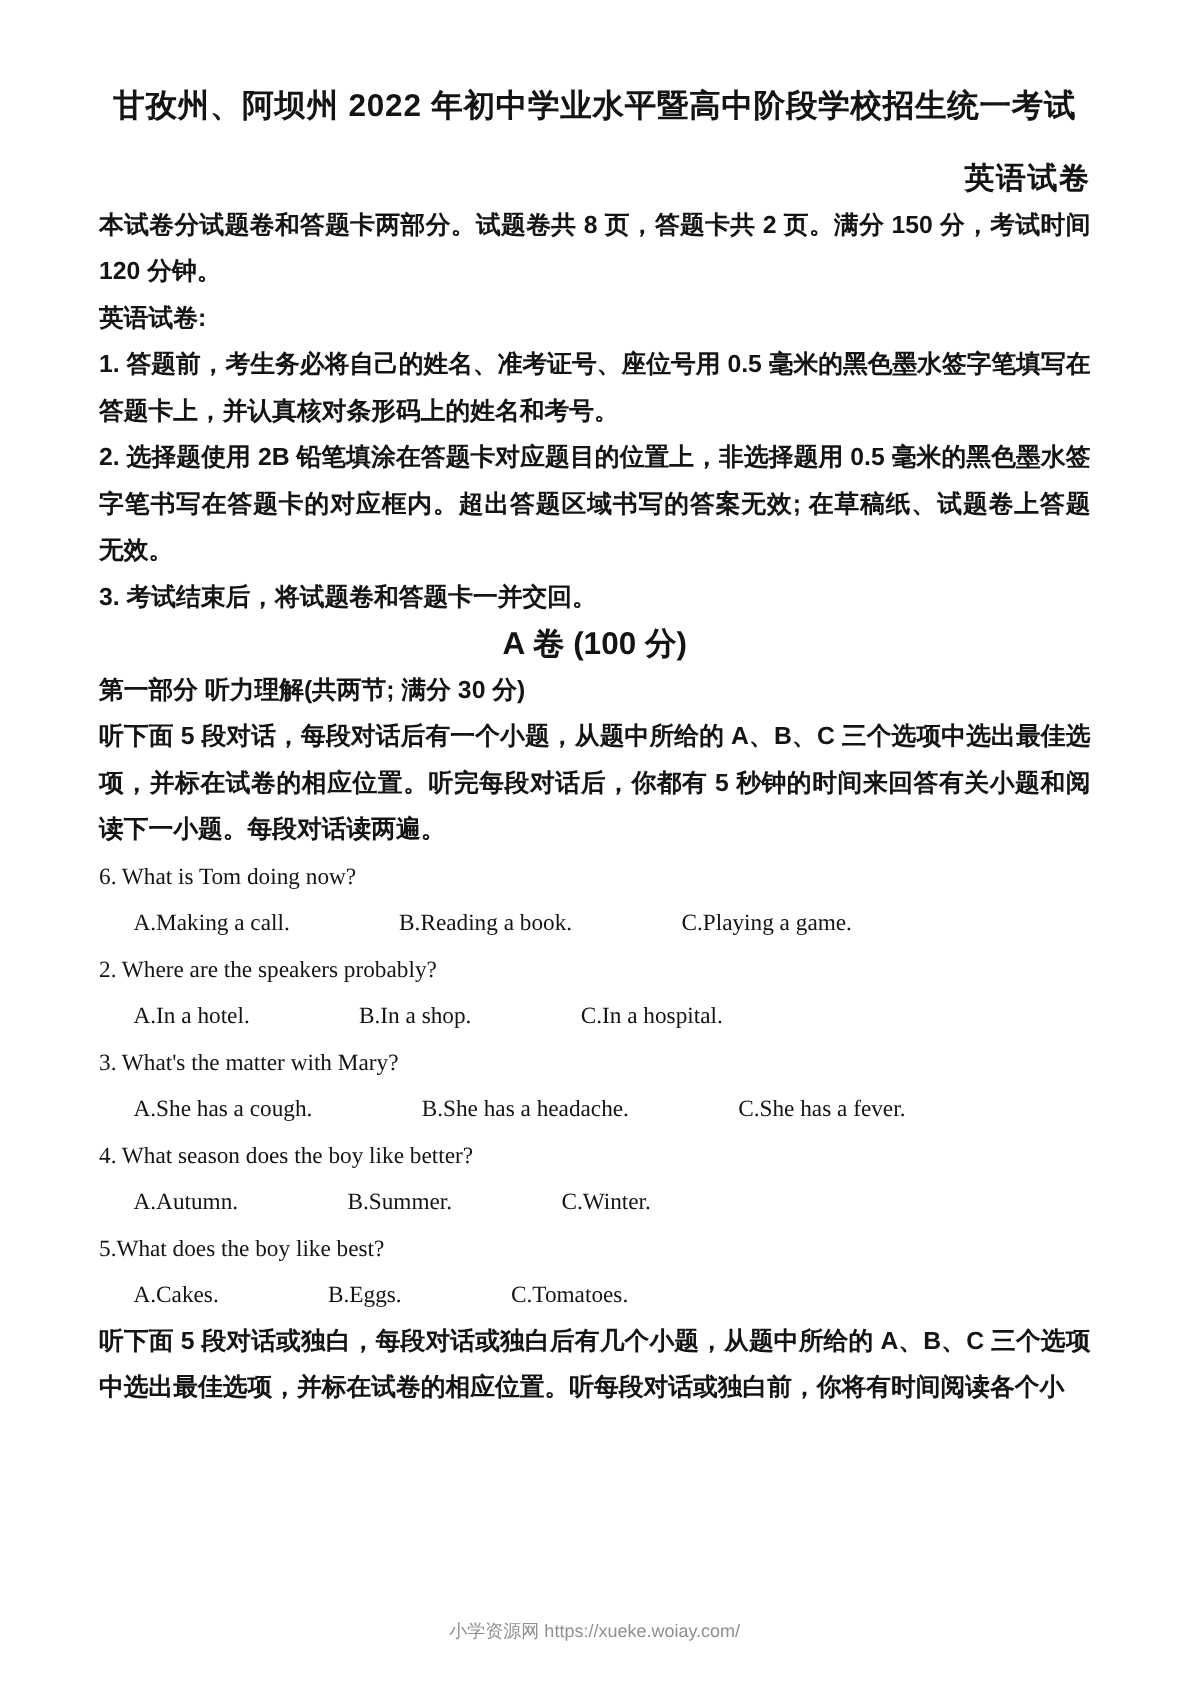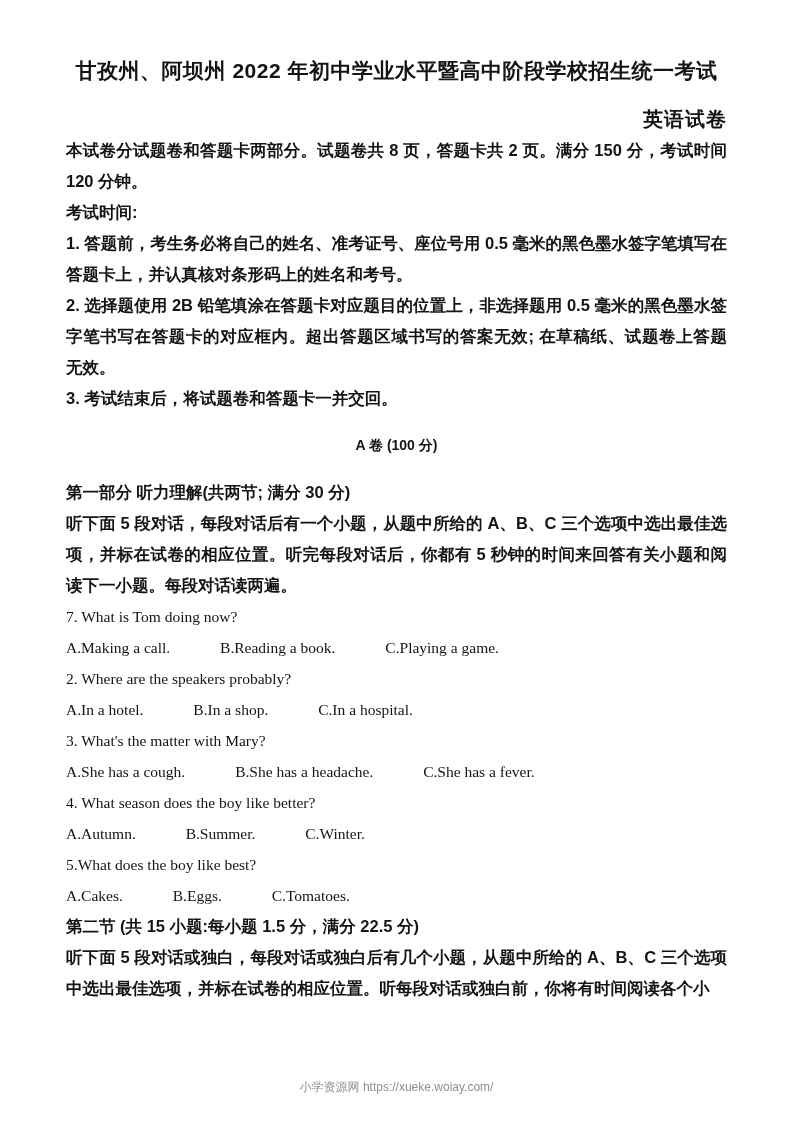--- a/index.html
+++ b/index.html
@@ -16,55 +16,55 @@
   .subtitle{
     text-align:right;font-weight:bold;font-size:20px;line-height:32px;
     margin:16px 0 0 0;letter-spacing:1px;
   }
   p.zh{
     font-weight:bold;font-size:16.5px;line-height:31px;margin:0;
     text-align:justify;text-justify:inter-ideograph;
   }
   p.zh.gap-top{}
   p.center-head{
-    text-align:center;font-weight:bold;font-size:14px;line-height:31px;margin:16px;
+    text-align:center;font-weight:bold;font-size:21px;line-height:31px;margin:0;
   }
   p.en{
     font-family:"Liberation Serif","DejaVu Serif",serif;
     font-weight:normal;font-size:15.5px;line-height:31px;margin:0;color:#141414;
   }
-  p.en.opts span{display:inline-block;margin-right:46px;}
+  p.en.opts span{display:inline-block;margin-right:46px;margin-left:23px;}
   p.en.opts span:last-child{margin-right:0;}
   .footer{
     position:absolute;left:0;bottom:26px;width:100%;text-align:center;
     color:#8f8f8f;font-size:12px;font-weight:normal;
     font-family:"Liberation Sans","DejaVu Sans",sans-serif;
   }
 </style>
 </head>
 <body>
 
 <div class="page">
   <div class="content">
 
     <p class="title">甘孜州、阿坝州 2022 年初中学业水平暨高中阶段学校招生统一考试</p>
     <p class="subtitle">英语试卷</p>
 
     <p class="zh gap-top">本试卷分试题卷和答题卡两部分。试题卷共 8 页，答题卡共 2 页。满分 150 分，考试时间 120 分钟。</p>
-    <p class="zh">考试时间:</p>
+    <p class="zh">英语试卷:</p>
     <p class="zh">1. 答题前，考生务必将自己的姓名、准考证号、座位号用 0.5 毫米的黑色墨水签字笔填写在答题卡上，并认真核对条形码上的姓名和考号。</p>
     <p class="zh">2. 选择题使用 2B 铅笔填涂在答题卡对应题目的位置上，非选择题用 0.5 毫米的黑色墨水签字笔书写在答题卡的对应框内。超出答题区域书写的答案无效; 在草稿纸、试题卷上答题　　无效。</p>
     <p class="zh">3. 考试结束后，将试题卷和答题卡一并交回。</p>
 
     <p class="center-head">A 卷 (100 分)</p>
     <p class="zh">第一部分 听力理解(共两节; 满分 30 分)</p>
     <p class="zh">听下面 5 段对话，每段对话后有一个小题，从题中所给的 A、B、C 三个选项中选出最佳选项，并标在试卷的相应位置。听完每段对话后，你都有 5 秒钟的时间来回答有关小题和阅读下一小题。每段对话读两遍。</p>
 
     <div>
-      <p class="en">7. What is Tom doing now?</p>
+      <p class="en">6. What is Tom doing now?</p>
       <p class="en opts">
         <span>A.Making a call.</span>
         <span>B.Reading a book.</span>
         <span>C.Playing a game.</span>
       </p>
     </div>
 
     <div>
       <p class="en">2. Where are the speakers probably?</p>
       <p class="en opts">
@@ -94,19 +94,18 @@
 
     <div>
       <p class="en">5.What does the boy like best?</p>
       <p class="en opts">
         <span>A.Cakes.</span>
         <span>B.Eggs.</span>
         <span>C.Tomatoes.</span>
       </p>
     </div>
 
-    <p class="zh">第二节 (共 15 小题:每小题 1.5 分，满分 22.5 分)</p>
     <p class="zh">听下面 5 段对话或独白，每段对话或独白后有几个小题，从题中所给的 A、B、C 三个选项中选出最佳选项，并标在试卷的相应位置。听每段对话或独白前，你将有时间阅读各个小</p>
 
   </div>
 
   <div class="footer">小学资源网 https://xueke.woiay.com/</div>
 </div>
 
 </body></html>

